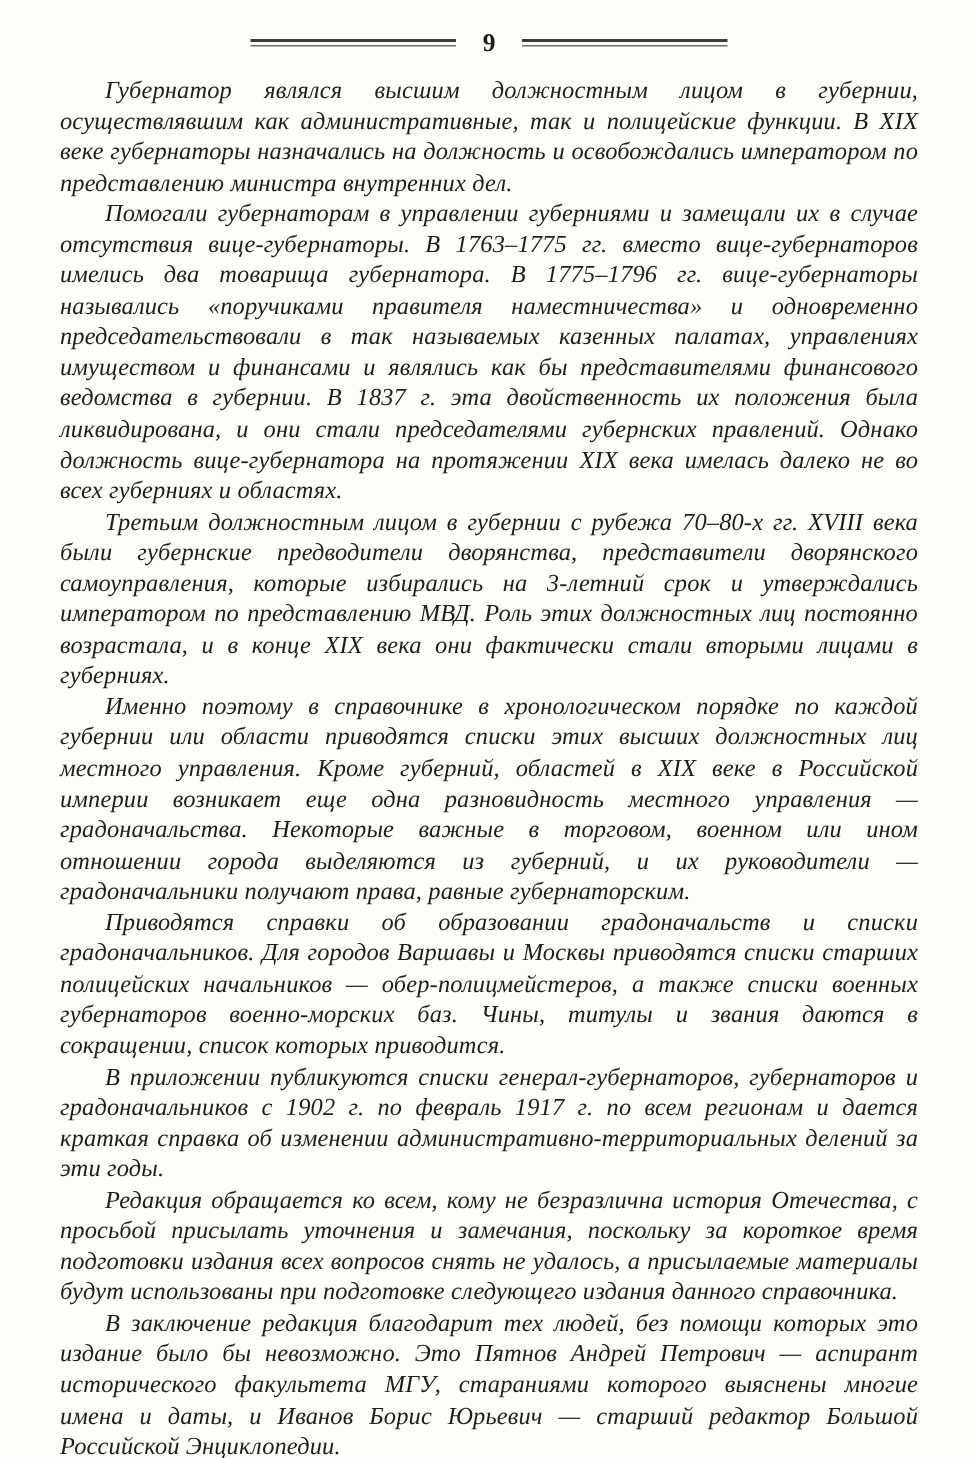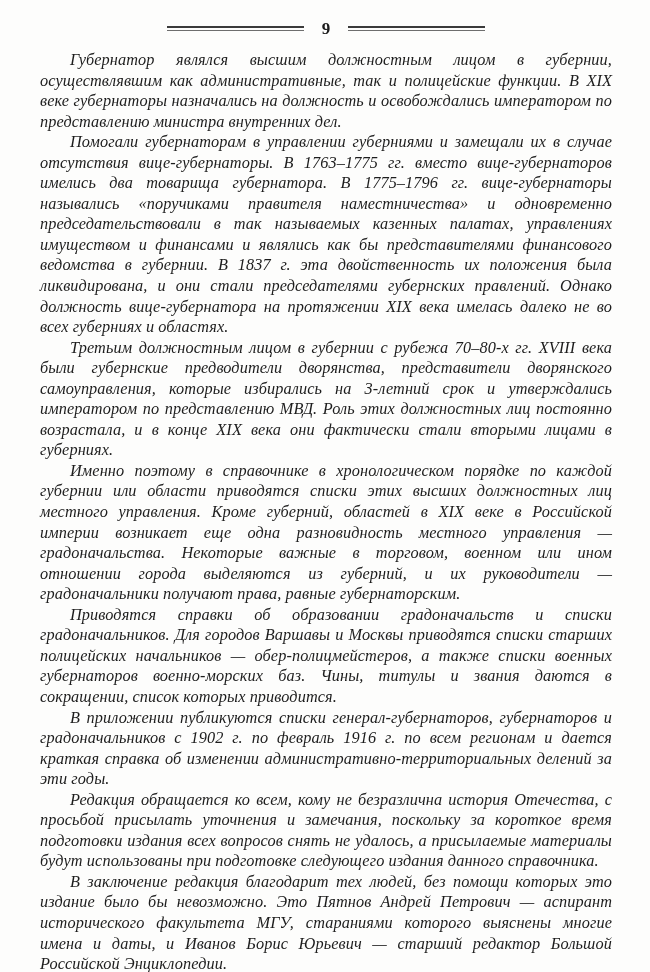--- a/index.html
+++ b/index.html
@@ -65,18 +65,18 @@
     <span class="page-number">9</span>
     <span class="rule"></span>
   </header>
 
   <main class="content">
     <p class="para">Губернатор являлся высшим должностным лицом в губернии, осуществлявшим как административные, так и полицейские функции. В XIX веке губернаторы назначались на должность и освобождались императором по представлению министра внутренних дел.</p>
     <p class="para">Помогали губернаторам в управлении губерниями и замещали их в случае отсутствия вице-губернаторы. В 1763–1775 гг. вместо вице-губернаторов имелись два товарища губернатора. В 1775–1796 гг. вице-губернаторы назывались «поручиками правителя наместничества» и одновременно председательствовали в так называемых казенных палатах, управлениях имуществом и финансами и являлись как бы представителями финансового ведомства в губернии. В 1837 г. эта двойственность их положения была ликвидирована, и они стали председателями губернских правлений. Однако должность вице-губернатора на протяжении XIX века имелась далеко не во всех губерниях и областях.</p>
     <p class="para">Третьим должностным лицом в губернии с рубежа 70–80-х гг. XVIII века были губернские предводители дворянства, представители дворянского самоуправления, которые избирались на 3-летний срок и утверждались императором по представлению МВД. Роль этих должностных лиц постоянно возрастала, и в конце XIX века они фактически стали вторыми лицами в губерниях.</p>
     <p class="para">Именно поэтому в справочнике в хронологическом порядке по каждой губернии или области приводятся списки этих высших должностных лиц местного управления. Кроме губерний, областей в XIX веке в Российской империи возникает еще одна разновидность местного управления — градоначальства. Некоторые важные в торговом, военном или ином отношении города выделяются из губерний, и их руководители — градоначальники получают права, равные губернаторским.</p>
     <p class="para">Приводятся справки об образовании градоначальств и списки градоначальников. Для городов Варшавы и Москвы приводятся списки старших полицейских начальников — обер-полицмейстеров, а также списки военных губернаторов военно-морских баз. Чины, титулы и звания даются в сокращении, список которых приводится.</p>
-    <p class="para">В приложении публикуются списки генерал-губернаторов, губернаторов и градоначальников с 1902 г. по февраль 1916 г. по всем регионам и дается краткая справка об изменении административно-территориальных делений за эти годы.</p>
+    <p class="para">В приложении публикуются списки генерал-губернаторов, губернаторов и градоначальников с 1902 г. по февраль 1917 г. по всем регионам и дается краткая справка об изменении административно-территориальных делений за эти годы.</p>
     <p class="para">Редакция обращается ко всем, кому не безразлична история Отечества, с просьбой присылать уточнения и замечания, поскольку за короткое время подготовки издания всех вопросов снять не удалось, а присылаемые материалы будут использованы при подготовке следующего издания данного справочника.</p>
     <p class="para">В заключение редакция благодарит тех людей, без помощи которых это издание было бы невозможно. Это Пятнов Андрей Петрович — аспирант исторического факультета МГУ, стараниями которого выяснены многие имена и даты, и Иванов Борис Юрьевич — старший редактор Большой Российской Энциклопедии.</p>
   </main>
 
 </div>
 
 </body></html>

